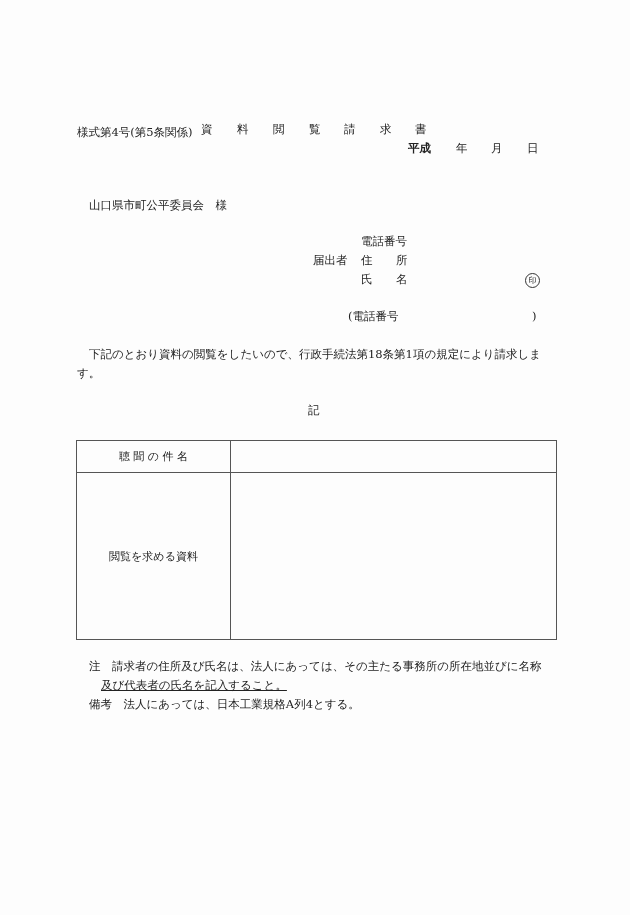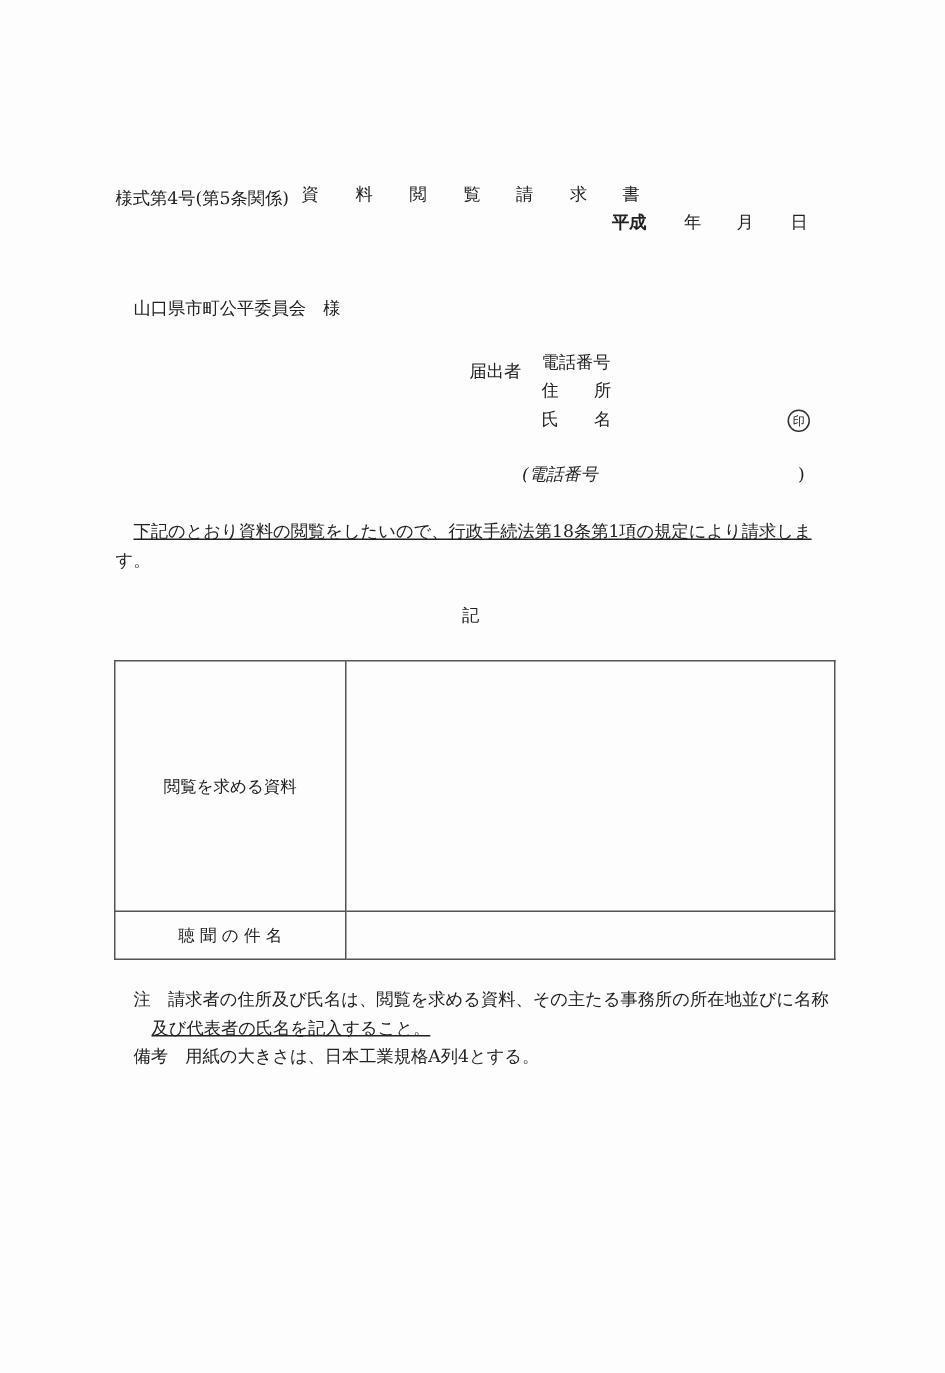--- a/index.html
+++ b/index.html
@@ -31,45 +31,45 @@
   <div class="abs" style="left:408px;top:143px;font-weight:bold;">平成</div>
   <div class="abs" style="left:456px;top:143px;">年</div>
   <div class="abs" style="left:491px;top:143px;">月</div>
   <div class="abs" style="left:527px;top:143px;">日</div>
 </div>
 
 <div class="abs" style="left:89px;top:200px;">山口県市町公平委員会　様</div>
 
 <div>
   <div class="abs" style="left:361px;top:236px;">電話番号</div>
-  <div class="abs" style="left:313px;top:242px;">届出者</div>
+  <div class="abs" style="left:313px;top:255px;">届出者</div>
   <div class="abs" style="left:361px;top:255px;">住</div>
   <div class="abs" style="left:396px;top:255px;">所</div>
   <div class="abs" style="left:361px;top:274px;">氏</div>
   <div class="abs" style="left:396px;top:274px;">名</div>
   <div class="seal">印</div>
-  <div class="abs" style="left:348px;top:311px;font-style:italic;">(電話番号</div>
+  <div class="abs" style="left:348px;top:311px;">(電話番号</div>
   <div class="abs" style="left:532px;top:311px;">)</div>
 </div>
 
-<div class="abs" style="left:89px;top:349px;text-decoration:underline;">下記のとおり資料の閲覧をしたいので、行政手続法第18条第1項の規定により請求しま</div>
+<div class="abs" style="left:89px;top:349px;">下記のとおり資料の閲覧をしたいので、行政手続法第18条第1項の規定により請求しま</div>
 <div class="abs" style="left:77px;top:368px;">す。</div>
 
 <div class="abs" style="left:308px;top:405px;">記</div>
 
 <table class="form">
   <tbody>
-      <tr style="height:167px;">
-    <td class="lbl">閲覧を求める資料</td>
+      <tr style="height:32px;">
+    <td class="lbl">聴 聞 の 件 名</td>
     <td></td>
   </tr>
-  <tr style="height:32px;">
-    <td class="lbl">聴 聞 の 件 名</td>
+  <tr style="height:167px;">
+    <td class="lbl">閲覧を求める資料</td>
     <td></td>
   </tr>
 </tbody>
   </table>
 
 <div>
-  <div class="abs" style="left:89px;top:661px;">注　請求者の住所及び氏名は、閲覧を求める資料、その主たる事務所の所在地並びに名称</div>
+  <div class="abs" style="left:89px;top:661px;">注　請求者の住所及び氏名は、法人にあっては、その主たる事務所の所在地並びに名称</div>
   <div class="abs" style="left:101px;top:680px;text-decoration:underline;">及び代表者の氏名を記入すること。</div>
-  <div class="abs" style="left:89px;top:699px;">備考　用紙の大きさは、日本工業規格A列4とする。</div>
+  <div class="abs" style="left:89px;top:699px;">備考　法人にあっては、日本工業規格A列4とする。</div>
 </div>
 
 </body></html>

